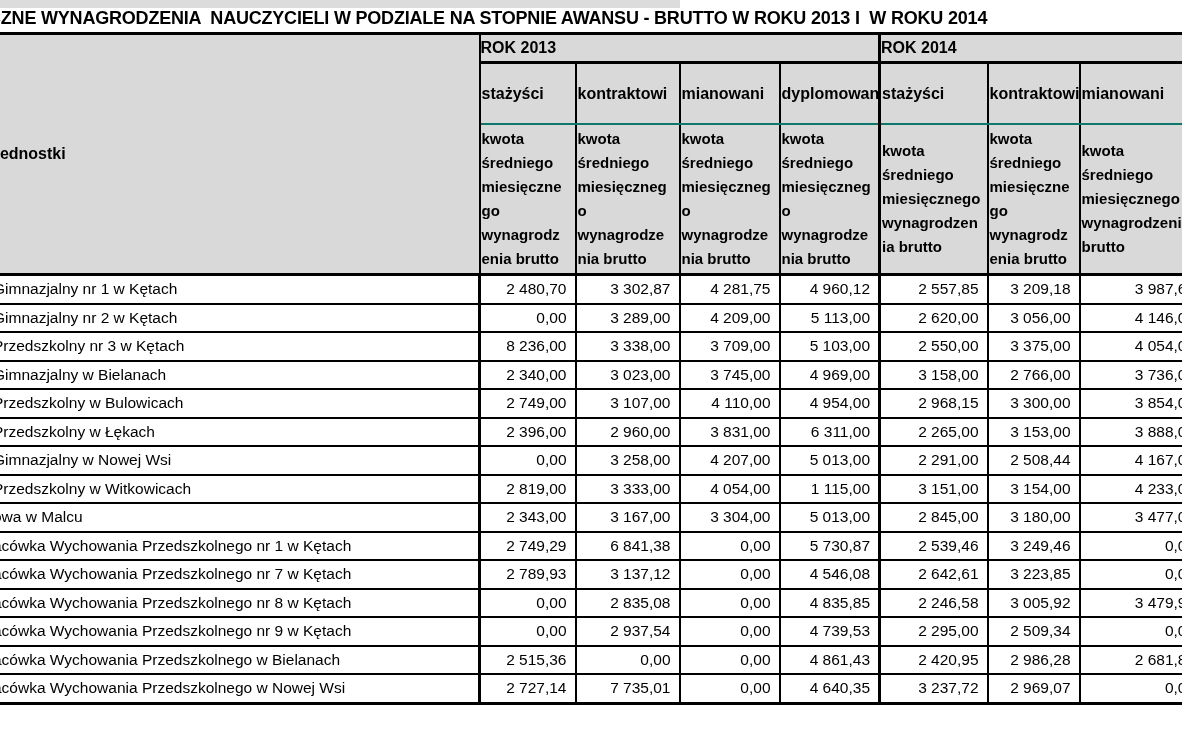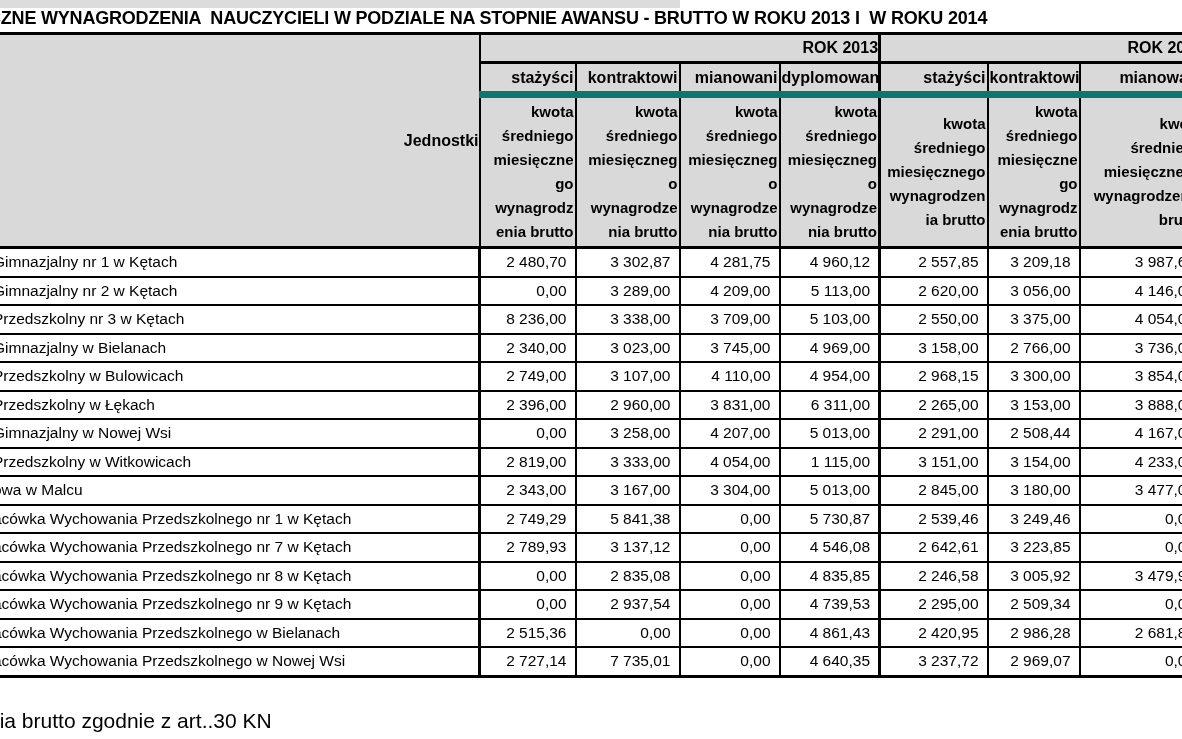--- a/index.html
+++ b/index.html
@@ -13,24 +13,24 @@
     position:relative;margin:6px 0 0 0;font-size:18px;font-weight:bold;
     white-space:pre;line-height:24px;letter-spacing:-0.2px;
   }
   table.salary{
     border-collapse:collapse;table-layout:fixed;width:1215px;margin-top:2px;
     border:3px solid #000;
   }
   table.salary th, table.salary td{
     border:2px solid #000;padding:0;overflow:hidden;
   }
-  thead th{background:#d9d9d9;font-weight:bold;text-align:right;}
+  thead th{background:#d9d9d9;font-weight:bold;text-align:left;}
   th.jednostki{font-size:16px;vertical-align:middle;border-right:3px solid #000;}
   tr.group-row th{height:26px;font-size:16px;border-bottom:3px solid #000;}
-  tr.grade-row th{height:27px;font-size:16px;white-space:nowrap;border-bottom:7px solid #0f766e;padding:0 1px;}
+  tr.grade-row th{height:27px;font-size:16px;white-space:nowrap;border-bottom:2px solid #0f766e;padding:16px 1px;}
   tr.kwota-row th{
     height:148px;font-size:15px;line-height:24px;white-space:pre-line;
     vertical-align:middle;border-bottom:3px solid #000;padding:0 1px;
   }
   .thick-left{border-left:3px solid #000 !important;}
   tbody td{height:26.5px;font-size:15.5px;background:#fff;vertical-align:middle;}
   tbody td.unit{
     text-align:left;padding-left:2px;white-space:nowrap;border-right:3px solid #000;
   }
   tbody td.num{text-align:right;padding-right:8px;white-space:nowrap;}
@@ -202,21 +202,21 @@
             <td class="num">3 167,00</td>
             <td class="num">3 304,00</td>
             <td class="num">5 013,00</td>
             <td class="num thick-left">2 845,00</td>
             <td class="num">3 180,00</td>
             <td class="num">3 477,00</td>
           </tr>
           <tr>
             <td class="unit">acówka Wychowania Przedszkolnego nr 1 w Kętach</td>
             <td class="num">2 749,29</td>
-            <td class="num">5 841,38</td>
+            <td class="num">6 841,38</td>
             <td class="num">0,00</td>
             <td class="num">5 730,87</td>
             <td class="num thick-left">2 539,46</td>
             <td class="num">3 249,46</td>
             <td class="num">0,00</td>
           </tr>
           <tr>
             <td class="unit">acówka Wychowania Przedszkolnego nr 7 w Kętach</td>
             <td class="num">2 789,93</td>
             <td class="num">3 137,12</td>

